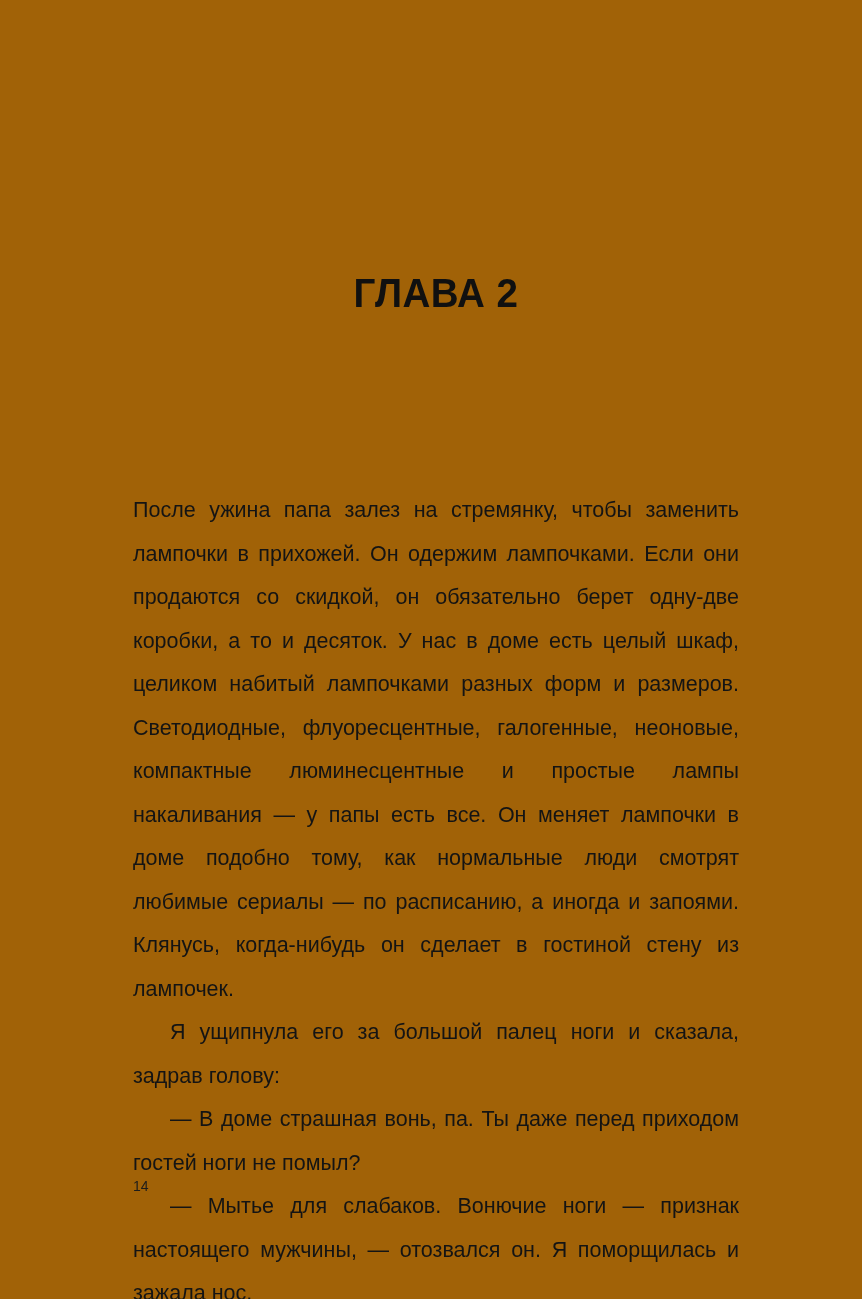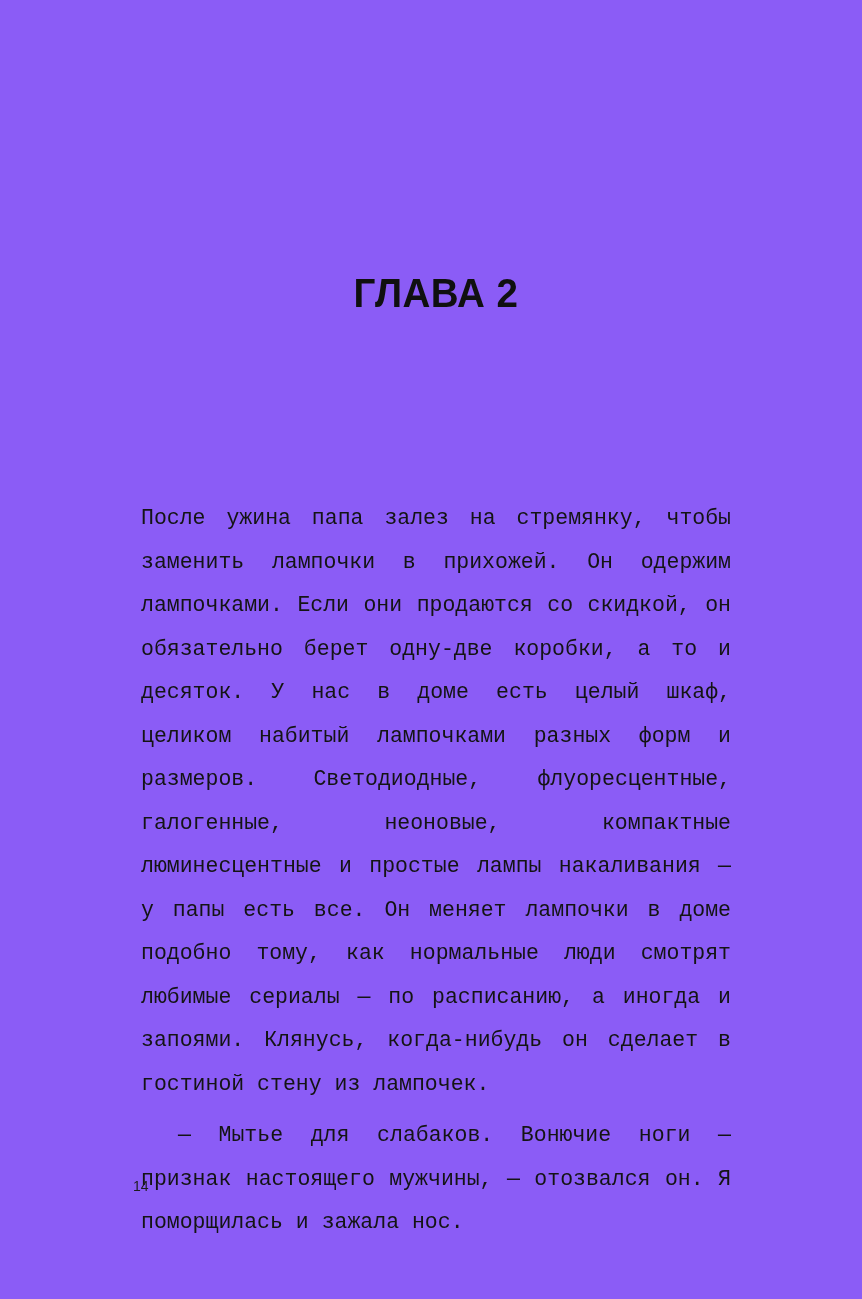--- a/index.html
+++ b/index.html
@@ -3,21 +3,21 @@
 <meta charset="utf-8">
 <style>
   * { margin: 0; padding: 0; box-sizing: border-box; }
   html, body { background: #ffffff; }
 
   .page {
     position: relative;
     width: 862px;
     height: 1299px;
     margin: 0 auto;
-    background: #8b5cf6;
+    background: #a16207;
     font-family: "Liberation Sans", sans-serif;
     color: #191919;
     overflow: hidden;
   }
 
   .chapter-title {
     position: absolute;
     top: 270px;
     left: 133px;
     width: 606px;
@@ -37,22 +37,21 @@
     left: 133px;
     width: 606px;
     font-size: 21.5px;
     line-height: 43.5px;
     text-align: justify;
     color: #141414;
   }
 
   .body-text p {
     text-indent: 0;
-    margin: 8px;
-    font-family: Liberation Mono, monospace;
+    margin: 0;
   }
 
   .body-text p.indent {
     text-indent: 37px;
   }
 
   .page-number {
     position: absolute;
     left: 133px;
     top: 1176px;
@@ -63,18 +62,20 @@
 </style>
 </head>
 <body>
 
 <div class="page">
 
   <h1 class="chapter-title">ГЛАВА 2</h1>
 
   <div class="body-text">
       <p>После ужина папа залез на стремянку, чтобы заменить лампочки в прихожей. Он одержим лампочками. Если они продаются со скидкой, он обязательно берет одну-две коробки, а то и десяток. У нас в доме есть целый шкаф, целиком набитый лампочками разных форм и размеров. Светодиодные, флуоресцентные, галогенные, неоновые, компактные люминесцентные и простые лампы накаливания — у папы есть все. Он меняет лампочки в доме подобно тому, как нормальные люди смотрят любимые сериалы — по расписанию, а иногда и запоями. Клянусь, когда-нибудь он сделает в гостиной стену из лампочек.</p>
+      <p class="indent">Я ущипнула его за большой палец ноги и сказала, задрав голову:</p>
+      <p class="indent">— В доме страшная вонь, па. Ты даже перед приходом гостей ноги не помыл?</p>
       <p class="indent">— Мытье для слабаков. Вонючие ноги — признак настоящего мужчины, — отозвался он. Я поморщилась и зажала нос.</p>
     </div>
 
   <div class="page-number">14</div>
 
 </div>
 
 </body></html>

